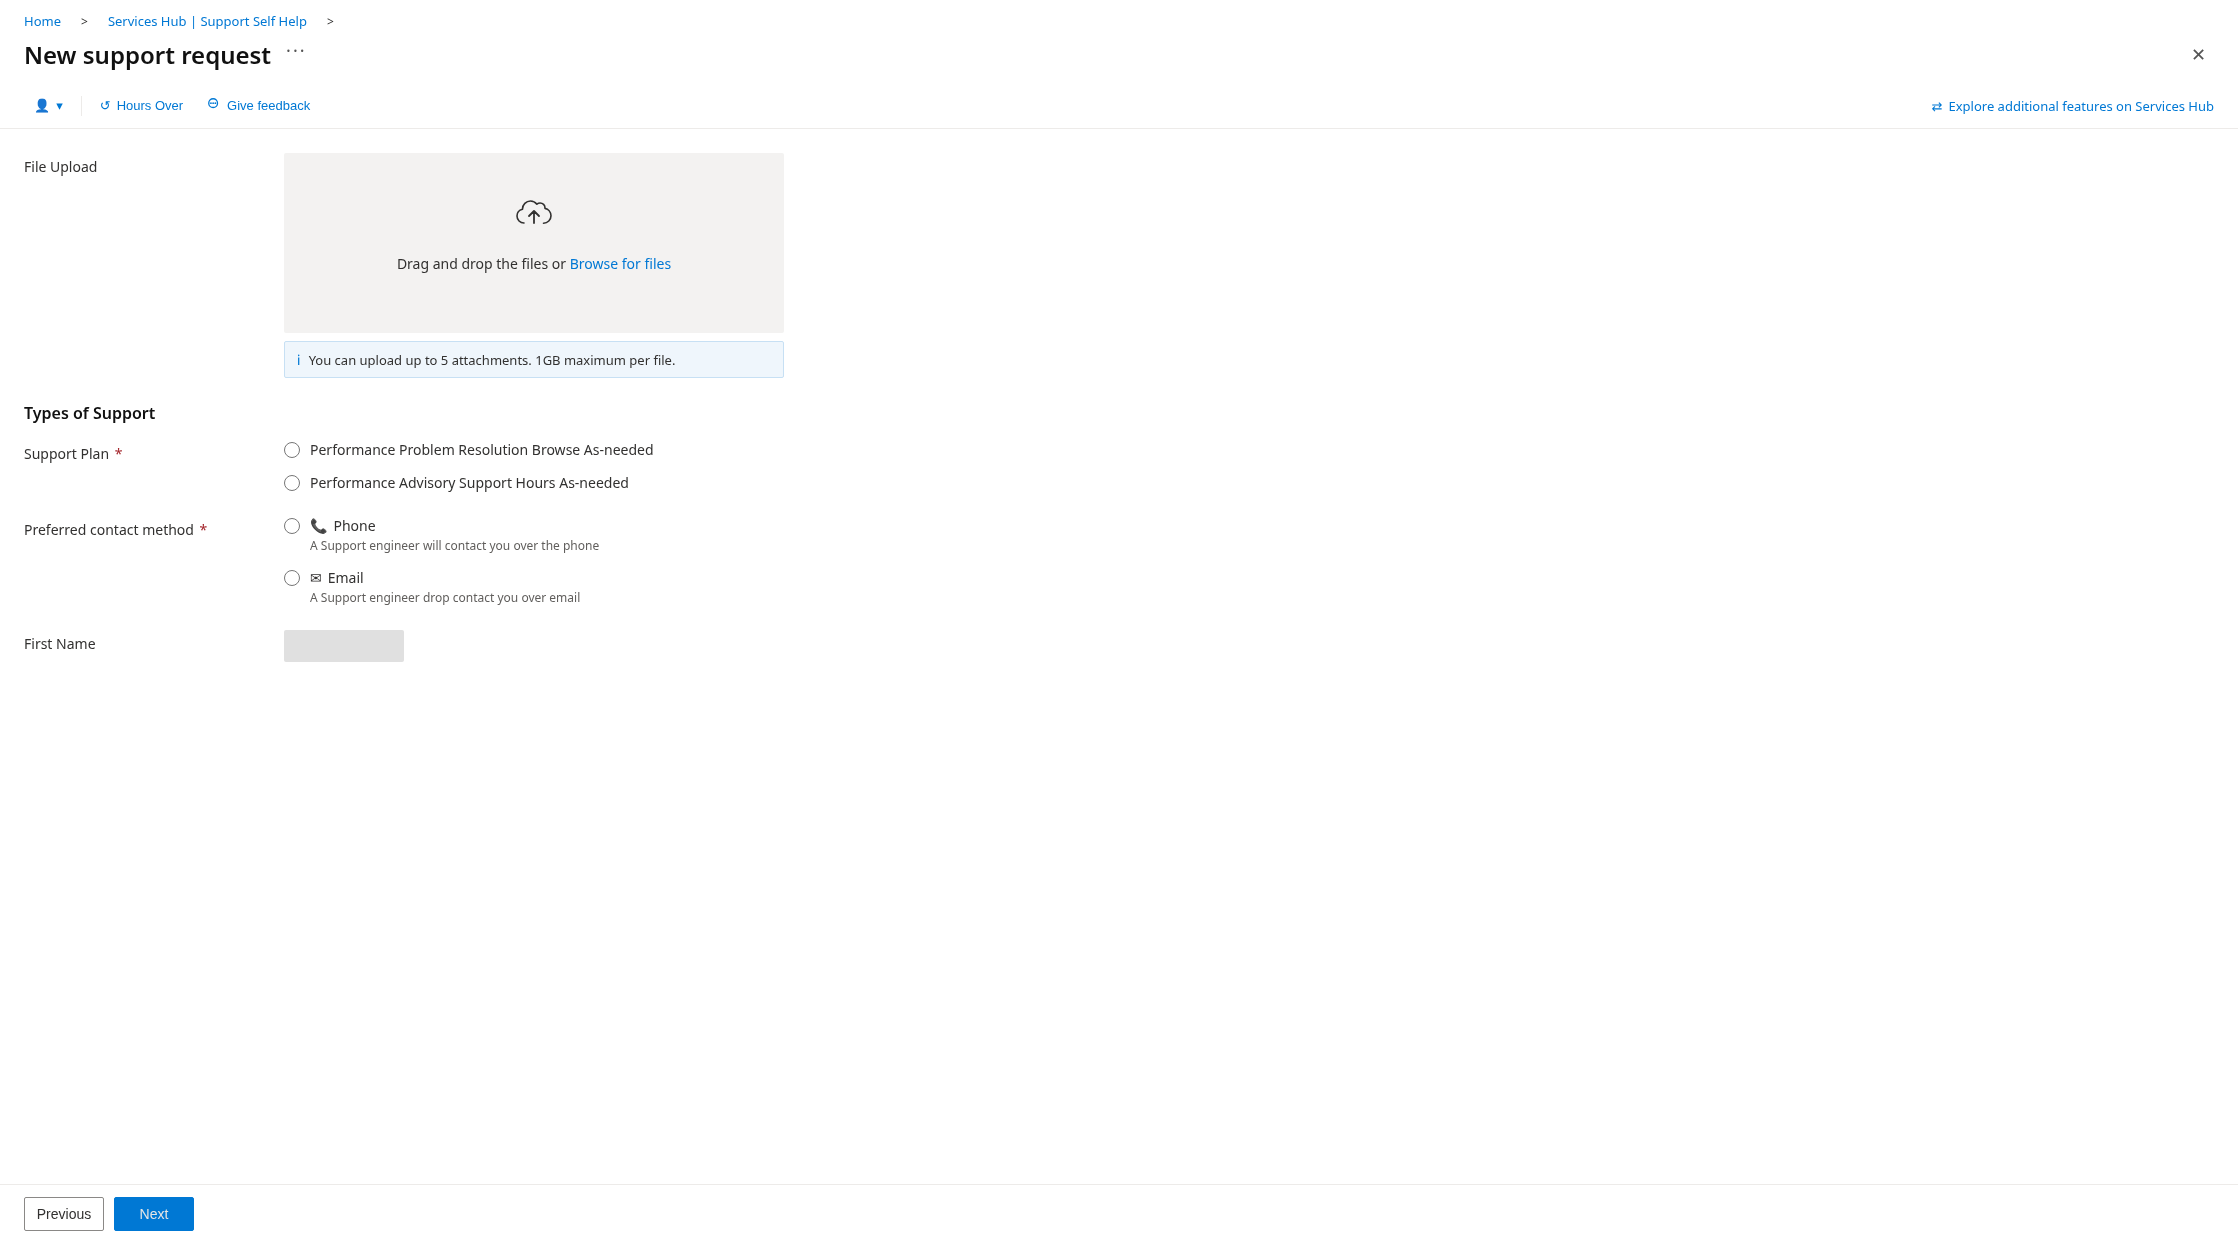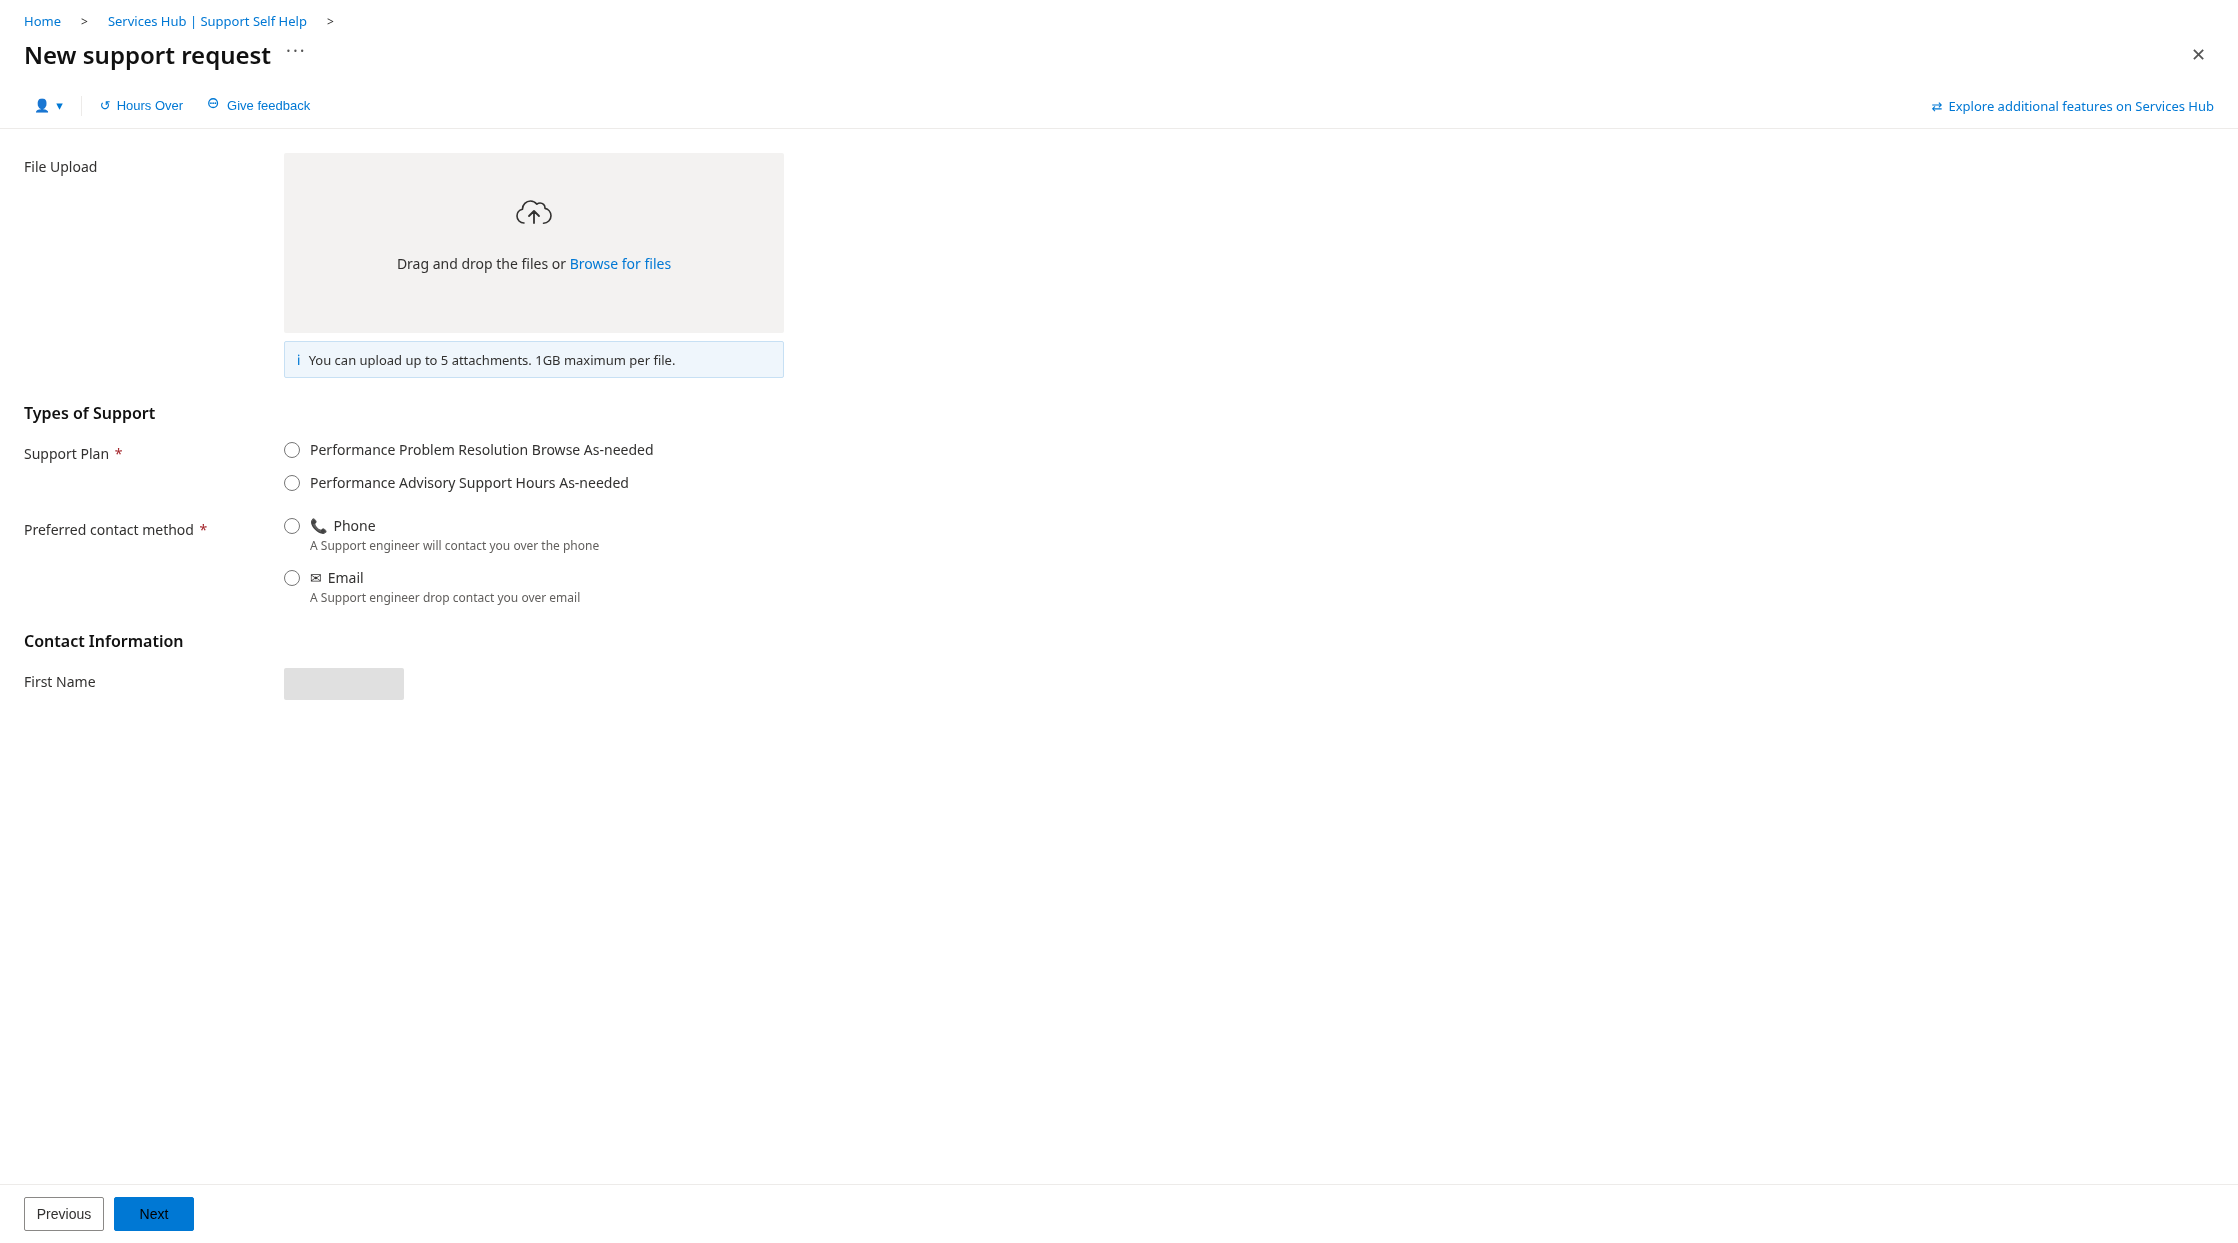--- a/index.html
+++ b/index.html
@@ -257,21 +257,21 @@
       color: #323130;
       font-size: 14px;
       padding: 8px 4px;
       cursor: pointer;
       border-radius: 2px;
       min-width: 80px;
     }
     .btn-next {
       background: #0078d4;
       border: 1px solid #0078d4;
-      color: #000000;
+      color: #e5e5e5;
       font-size: 14px;
       padding: 8px 20px;
       cursor: pointer;
       border-radius: 2px;
       min-width: 80px;
     }
   </style>
 </head>
 <body>
 
@@ -395,21 +395,20 @@
                 <span>✉</span>
                 Email
               </span>
               <span class="radio-sublabel">A Support engineer drop contact you over email</span>
             </div>
           </label>
         </div>
       </div>
     </div>
 
-    <div class="section-heading">Contact Information</div>
 
     <div class="form-row">
       <div class="form-label">First Name</div>
       <div class="form-control">
         <div class="first-name-field"></div>
       </div>
     </div>
 
   </div>
 

